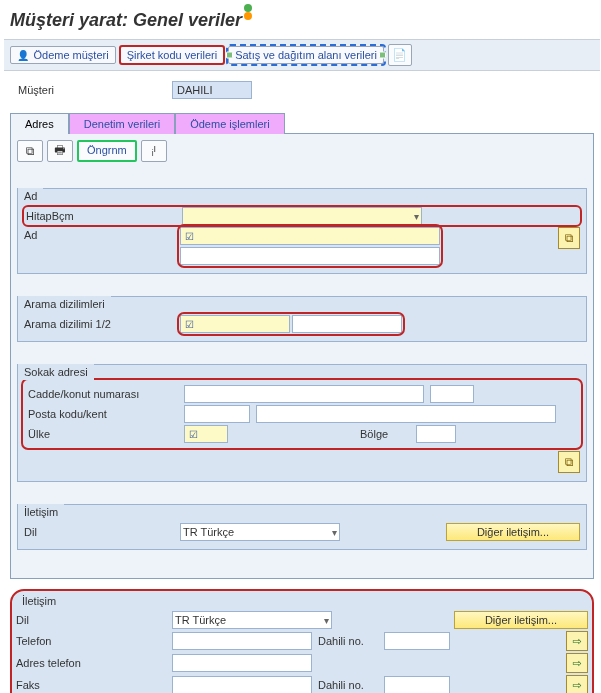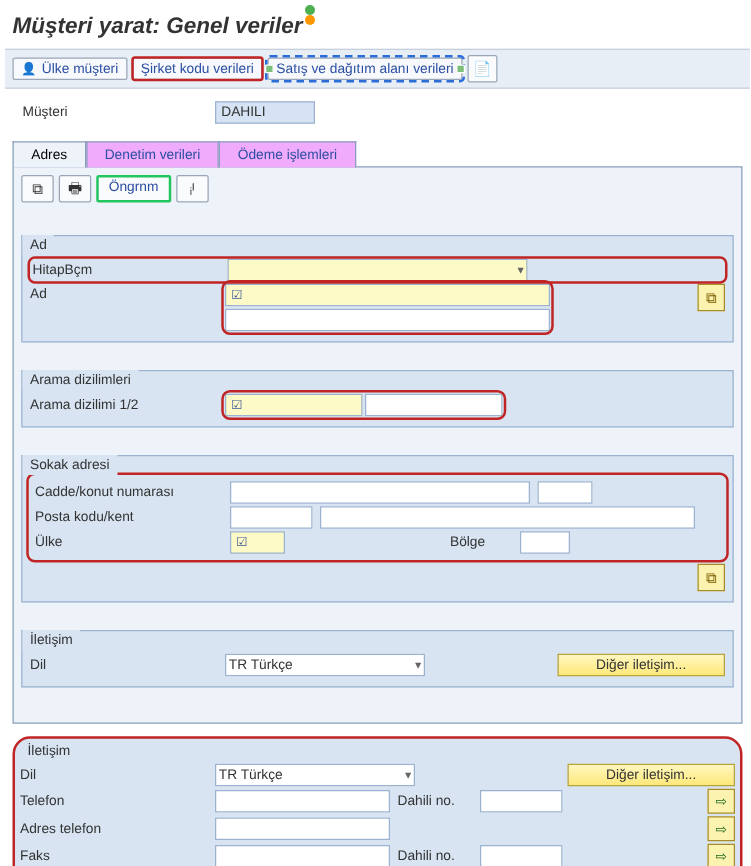--- a/index.html
+++ b/index.html
@@ -264,21 +264,21 @@
   <div class="title">
     <span>Müşteri yarat: Genel veriler</span>
     <span class="title-marker">
       <span class="dot-green"></span><span class="line"></span><span class="dot-orange"></span>
     </span>
   </div>
 
   <div class="toolbar">
     <span class="tbtn">
       <span class="icon">👤</span>
-      <span>Ülke müşteri</span>
+      <span>Ödeme müşteri</span>
     </span>
     <span class="tbtn highlighted">
       <span>Şirket kodu verileri</span>
     </span>
     <span class="tbtn dashed">
       <span>Satış ve dağıtım alanı verileri</span>
     </span>
     <span class="iconbtn" style="width:22px;height:20px">
       <span>📄</span>
     </span>

